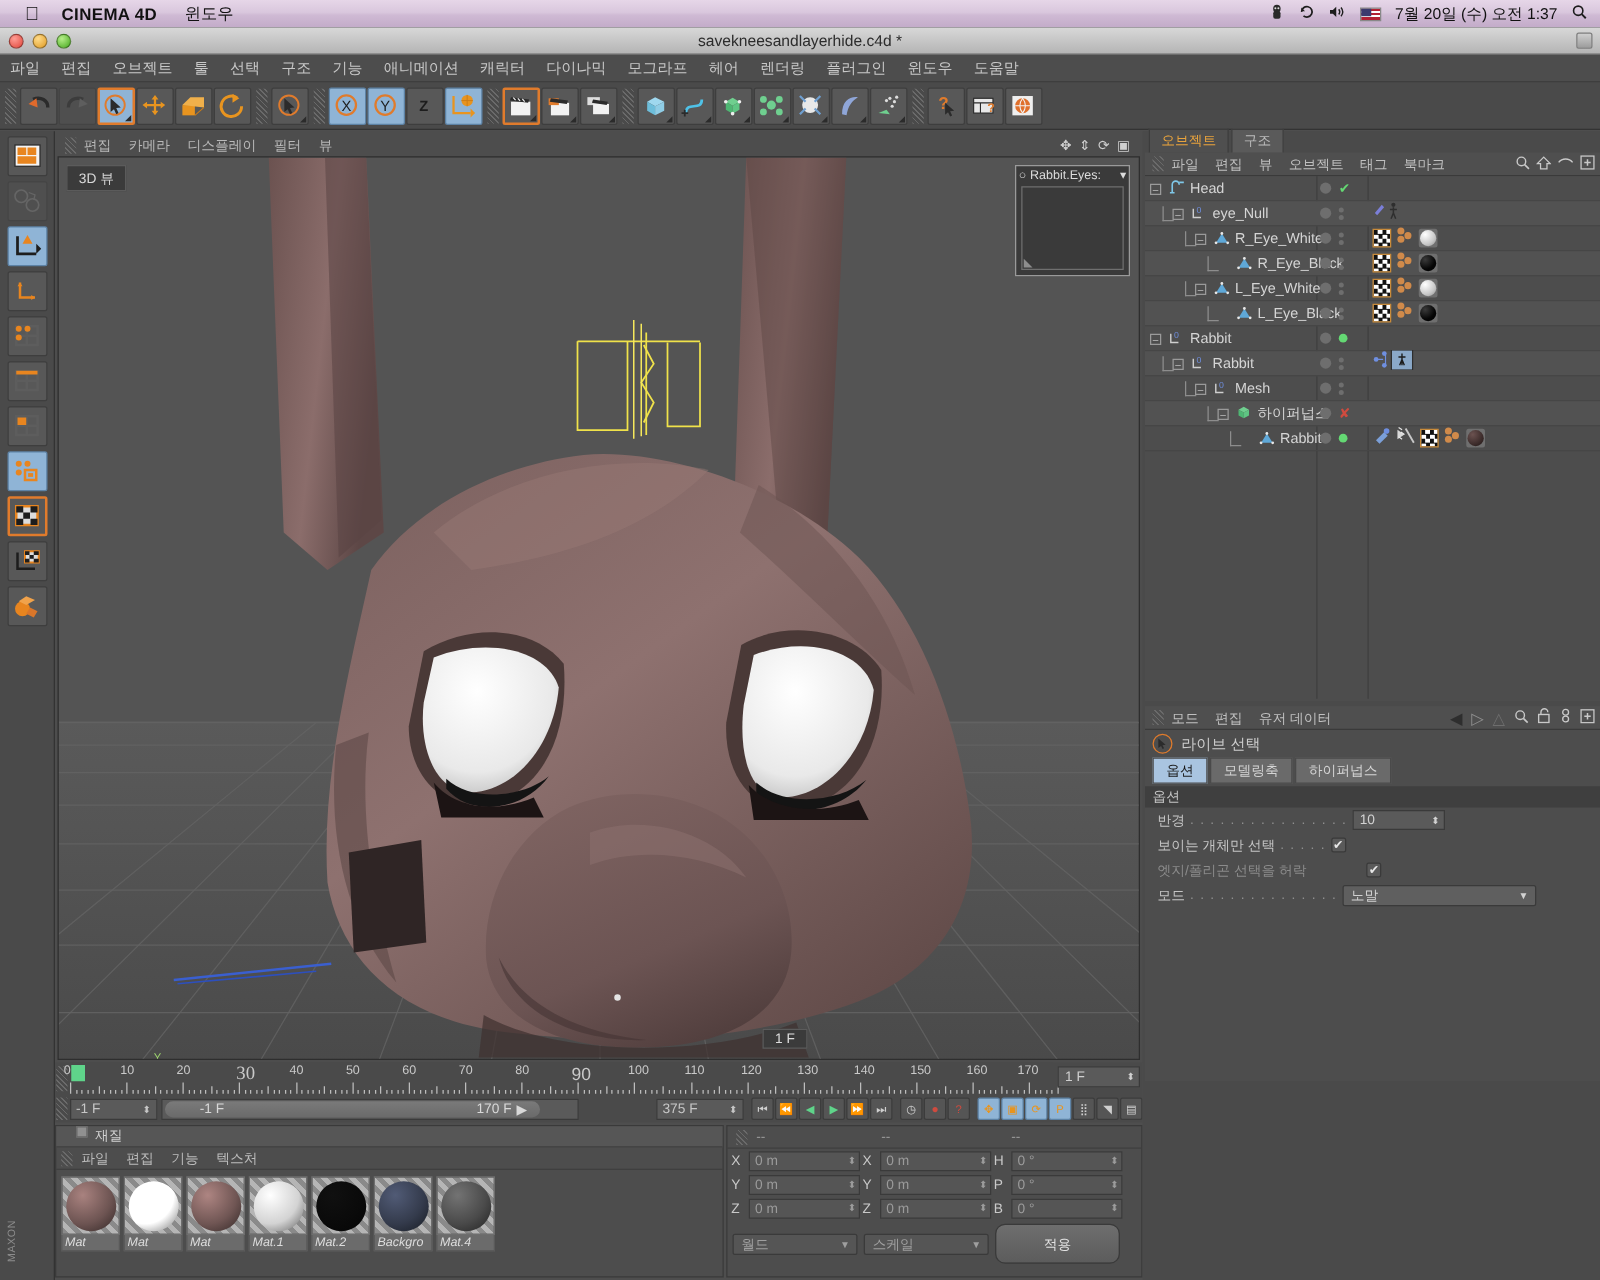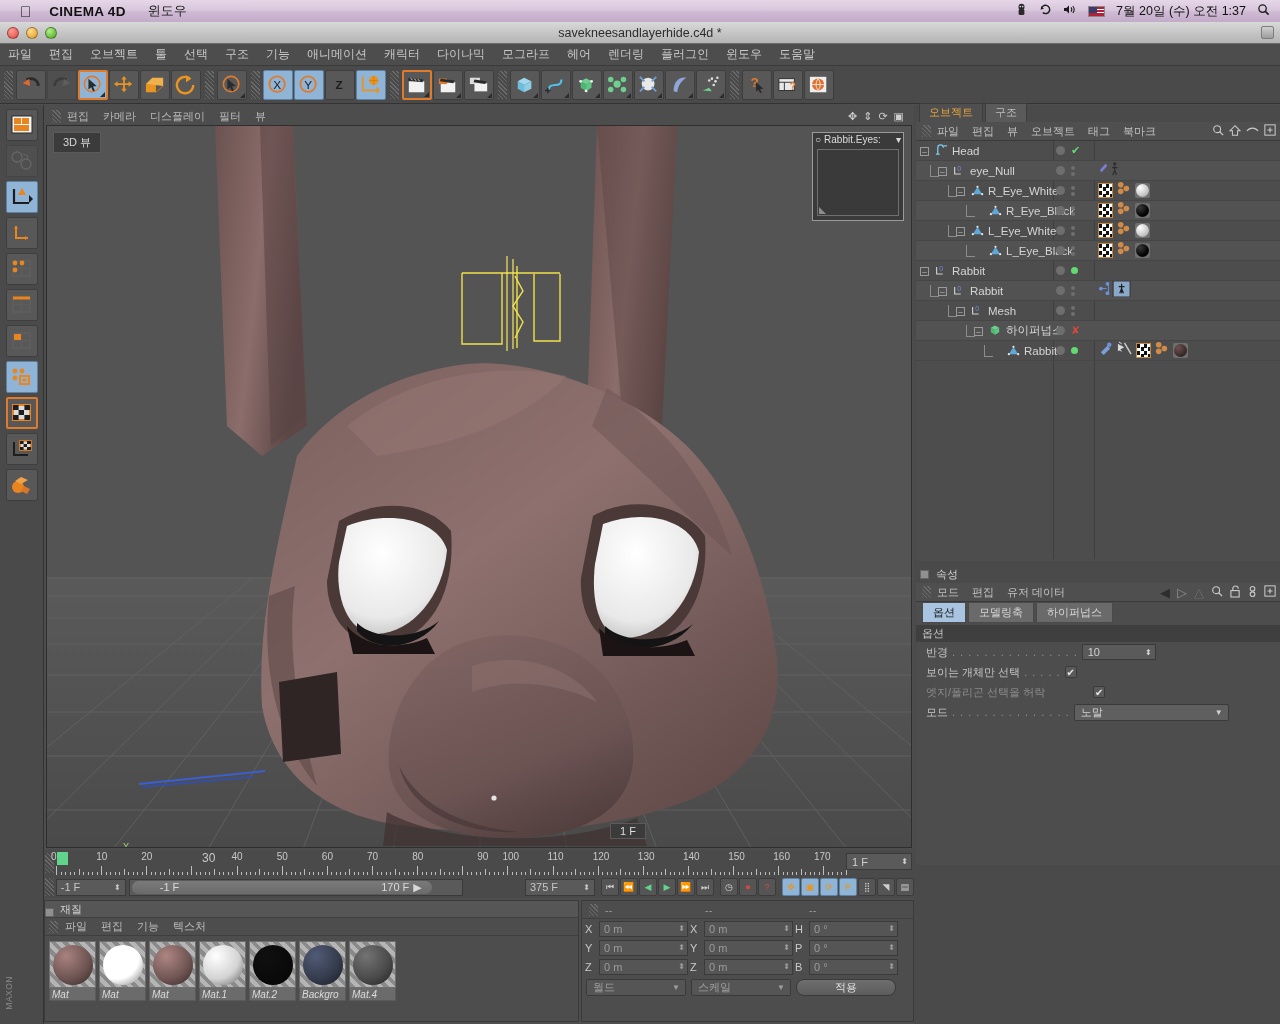--- a/index.html
+++ b/index.html
@@ -174,22 +174,22 @@
   }
   .tbm.on{ background:#8fb4d6; border-color:#5d82a5;}
   .tbm.green{ color:#5fd48a; }
 
   
   #matmgr{
     position:absolute; left:44px; top:795px; width:535px; height:122px;
     background:#4d4d4d; border:1px solid #3a3a3a;
   }
   .panelhdr{
-    height:17px; background:#565656; display:flex; align-items:flex-end;
-    font-size:11px; color:#d2d2d2; padding-left:0; border-bottom:1px solid #3f3f3f;
+    height:17px; background:#565656; display:flex; align-items:flex-start;
+    font-size:11px; color:#d2d2d2; padding-left:16px; border-bottom:1px solid #3f3f3f;
   }
   .panelhdr .sq{ width:9px;height:9px;background:#909090;border:1px solid #666;margin-right:6px;}
   .panelmenu{
     height:18px; display:flex; align-items:center; font-size:11px; color:#bdbdbd;
     padding-left:4px; border-bottom:1px solid #3f3f3f;
   }
   .panelmenu .g{ width:9px;height:12px;margin-right:7px;
      background-image:repeating-linear-gradient(45deg,#6a6a6a 0 1px,transparent 1px 3px);}
   .panelmenu .mi{ margin-right:14px;}
   #matlist{ display:flex; padding:5px 4px; gap:3px;font-style:italic;}
@@ -225,21 +225,21 @@
     color:#9b9b9b; font-size:11px; display:flex; align-items:center; padding-left:4px;
   }
   .coordfield .sp{ margin-left:auto; margin-right:2px; font-size:8px;}
   .coordbottom{ display:flex; align-items:center; gap:5px; padding:3px 4px 0 4px;}
   .ddown{
     width:100px;height:17px;background:#555;border:1px solid #3a3a3a;color:#9f9f9f;
     font-size:11px; display:flex;align-items:center;padding-left:6px; border-radius:2px;
   }
   .ddown .arrow{ margin-left:auto;margin-right:5px;font-size:8px;}
   .applybtn{
-    width:100px;height:17px;background:linear-gradient(#6e6e6e,#5c5c5c);
+    width:100px;height:32px;background:linear-gradient(#6e6e6e,#5c5c5c);
     border:1px solid #3a3a3a;border-radius:8px; color:#e2e2e2;font-size:11px;
     display:flex;align-items:center;justify-content:center;
   }
 
   
   #rightcol{ position:absolute; left:914px; top:0; width:366px; height:919px; background:#4a4a4a;}
   #objmgr{ position:absolute; left:2px; top:0; width:364px; height:456px; background:#4d4d4d;}
   .tabrow{ height:17px; display:flex; align-items:flex-end; padding-left:3px; background:#4a4a4a;}
   .tabrow .tab{
     font-size:11px; padding:1px 9px 2px 9px; color:#bdbdbd;
@@ -828,27 +828,27 @@
         <div id="tlticks">
           <svg width="790" height="26" viewBox="0 0 790 26">
             <g stroke="#c9c9c9" stroke-width="1">
               <g id="minor"></g>
             </g>
           </svg>
           <div id="ticklabels" style="position:absolute;left:0;top:1px;width:790px;height:14px;">
               <span style="position: absolute; left: -5px; top: 0px; font-size: 10px; color: rgb(201, 201, 201);">0</span>
               <span style="position: absolute; left: 40.1429px; top: 0px; font-size: 10px; color: rgb(201, 201, 201);">10</span>
               <span style="position: absolute; left: 85.2857px; top: 0px; font-size: 10px; color: rgb(201, 201, 201);">20</span>
-              <span style="position: absolute; left: 146px; top: 0px; font-size: 12px; color: rgb(201, 201, 201);">30</span>
+              <span style="position: absolute; left: 133px; top: 0px; font-size: 15px; color: rgb(201, 201, 201); font-family: Liberation Serif, serif;">30</span>
               <span style="position: absolute; left: 175.571px; top: 0px; font-size: 10px; color: rgb(201, 201, 201);">40</span>
               <span style="position: absolute; left: 220.714px; top: 0px; font-size: 10px; color: rgb(201, 201, 201);">50</span>
               <span style="position: absolute; left: 265.857px; top: 0px; font-size: 10px; color: rgb(201, 201, 201);">60</span>
               <span style="position: absolute; left: 311px; top: 0px; font-size: 10px; color: rgb(201, 201, 201);">70</span>
               <span style="position: absolute; left: 356.143px; top: 0px; font-size: 10px; color: rgb(201, 201, 201);">80</span>
-              <span style="position: absolute; left: 401.286px; top: 0px; font-size: 10px; color: rgb(201, 201, 201); margin-left: 20px;">90</span>
+              <span style="position: absolute; left: 401.286px; top: 0px; font-size: 14px; color: rgb(201, 201, 201);">90</span>
               <span style="position: absolute; left: 446.429px; top: 0px; font-size: 10px; color: rgb(201, 201, 201);">100</span>
               <span style="position: absolute; left: 491.571px; top: 0px; font-size: 10px; color: rgb(201, 201, 201);">110</span>
               <span style="position: absolute; left: 536.714px; top: 0px; font-size: 10px; color: rgb(201, 201, 201);">120</span>
               <span style="position: absolute; left: 581.857px; top: 0px; font-size: 10px; color: rgb(201, 201, 201);">130</span>
               <span style="position: absolute; left: 627px; top: 0px; font-size: 10px; color: rgb(201, 201, 201);">140</span>
               <span style="position: absolute; left: 672.143px; top: 0px; font-size: 10px; color: rgb(201, 201, 201);">150</span>
               <span style="position: absolute; left: 717.286px; top: 0px; font-size: 10px; color: rgb(201, 201, 201);">160</span>
               <span style="position: absolute; left: 758px; top: 0px; font-size: 10px; color: rgb(201, 201, 201);">170</span>
             </div>
           <div id="tickmarks" style="position:absolute;left:0;top:15px;width:790px;height:10px;">
@@ -1551,24 +1551,20 @@
                   </svg></span>
                 <span class="tagsphere">
                   <span class="msphere" style="background:radial-gradient(circle at 32% 28%,#6b5250,#3a2a29 65%,#1b1312);"></span>
                 </span>
               </span>
             </div>
           </div>
       </div>
 
       <div id="attrmgr">
-        <div id="attrtitle">
-          <span class="sq"></span>
-          <span>속성</span>
-        </div>
         <div id="attrmenu">
           <span class="g"></span>
           <span class="mi">모드</span>
           <span class="mi">편집</span>
           <span class="mi">유저 데이터</span>
           <span class="icons">
             <span style="color:#2e2e2e;font-size:13px;">◀</span>
             <span style="color:#8f8f8f;font-size:13px;">▷</span>
             <span style="color:#6e6e6e;font-size:13px;">△</span>
             <span>
@@ -1590,20 +1586,28 @@
                 </svg>
             </span>
             <span>
               <svg width="12" height="12" viewBox="0 0 14 14">
                   <rect x="1" y="1" width="12" height="12" fill="none" stroke="#c9c9c9" stroke-width="1.2"></rect>
                   <path d="M7 4v6M4 7h6" stroke="#c9c9c9" stroke-width="1.4"></path>
                 </svg>
             </span>
           </span>
         </div>
+        <div id="toolhdr">
+          <span class="tcircle">
+            <svg width="10" height="10" viewBox="0 0 12 12">
+                <path d="M2 1l7 6-3 .4 1.5 3-1.4.7-1.5-3L2 10z" fill="#2b2b2b"></path>
+              </svg>
+          </span>
+          <span class="tname">라이브 선택</span>
+        </div>
         <div id="attrtabs">
           <span class="at act">옵션</span>
           <span class="at">모델링축</span>
           <span class="at">하이퍼넙스</span>
         </div>
         <div class="secthdr">옵션</div>
         <div id="attrfields">
             <div class="attrrow">
               <span class="lbl">반경</span>
               <span class="dotfill" style="margin:0 4px;">. . . . . . . . . . . . . . . .</span>

